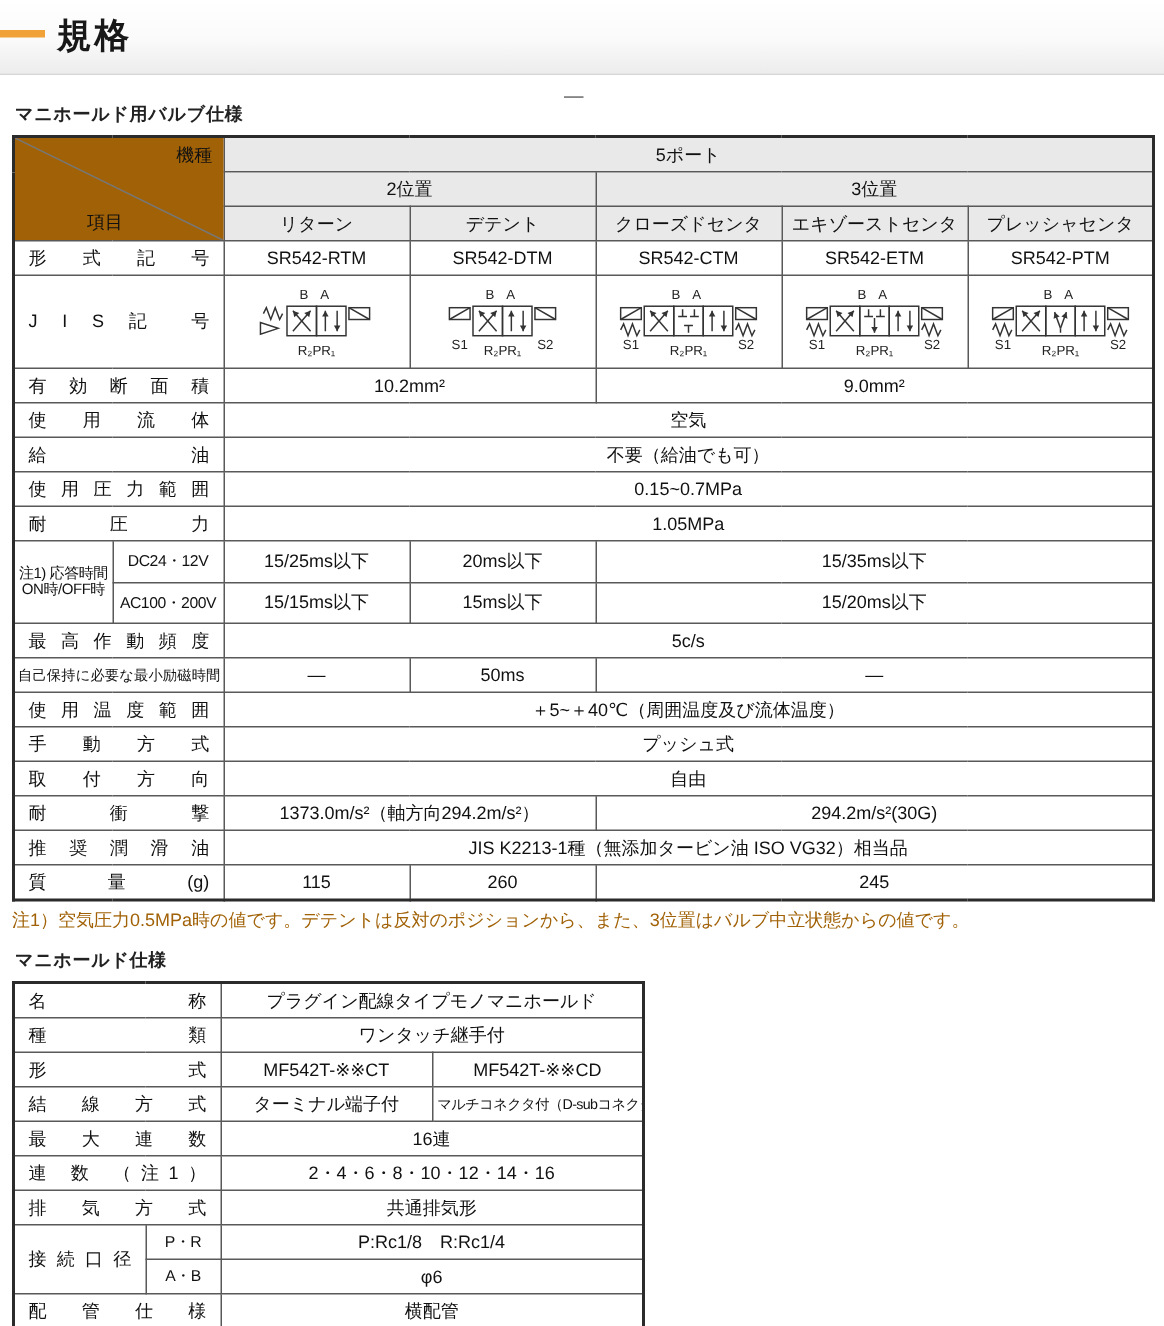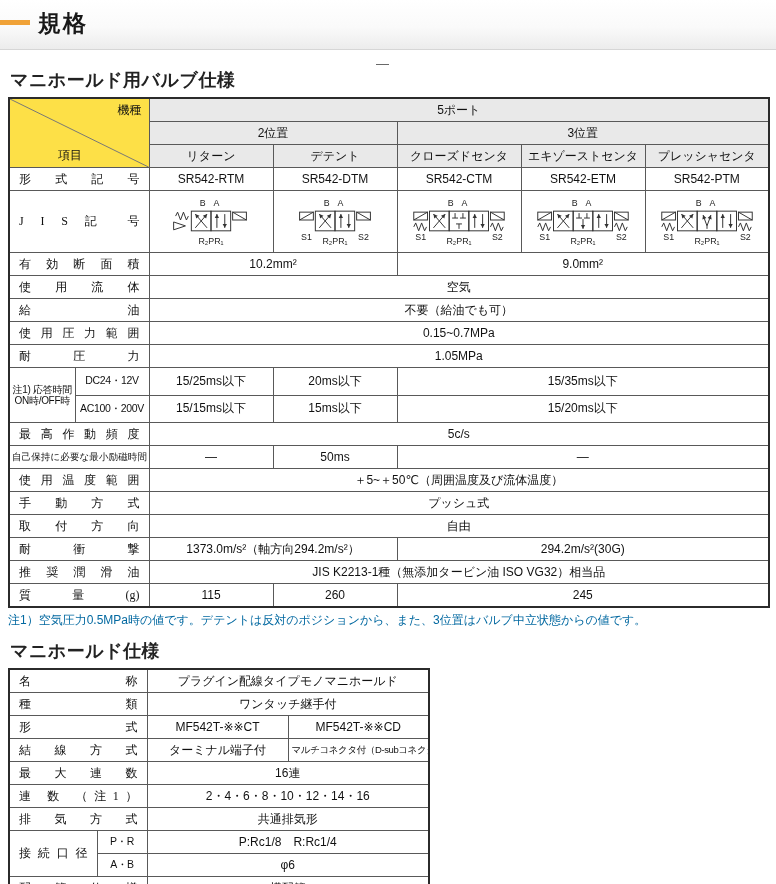--- a/index.html
+++ b/index.html
@@ -10,40 +10,40 @@
   .page-header{position:absolute;top:0;left:0;width:776px;height:49px;
     background:linear-gradient(180deg,#ffffff 0%,#fafafa 55%,#ececec 100%);
     border-bottom:1px solid #d6d6d6;}
   .accent-dash{position:absolute;left:0;top:20px;width:30px;height:5px;background:#f0a238;}
   .page-title{position:absolute;left:38px;top:8px;font-size:23px;font-weight:bold;
     letter-spacing:2px;color:#181818;}
 
   .mid-dash{position:absolute;left:376px;top:56px;font-size:13px;color:#555;}
 
   .content{position:absolute;top:58px;left:8px;width:760px;}
-  .sec-heading{font-size:18px;font-weight:bold;color:#222;margin:10px 0 5px 2px;letter-spacing:0.5px;}
+  .sec-heading{font-size:12px;font-weight:bold;color:#222;margin:10px 0 5px 2px;letter-spacing:0.5px;}
 
   table.spec{border-collapse:collapse;table-layout:fixed;border:2px solid #2b2b2b;background:#fff;}
   table.spec td{border:1px solid #595959;font-size:12px;text-align:center;vertical-align:middle;
     height:22px;padding:0 3px;overflow:hidden;white-space:nowrap;color:#111;}
   .hd{background:#e9e9e9;}
-  .lbl{text-align:justify;text-align-last:justify;padding:0 9px !important;font-family:Liberation Serif, serif;}
+  .lbl{text-align:justify;text-align-last:justify;padding:0 9px !important;}
   .lxs{font-size:9.5px !important;letter-spacing:-0.4px;padding:0 2px !important;}
   .lblsm{font-size:10px !important;line-height:11px;padding:16px 1px !important;letter-spacing:-0.3px;}
   .sub{font-size:10.5px !important;padding:0 1px !important;letter-spacing:-0.3px;}
   .vxs{font-size:9.5px !important;letter-spacing:-0.4px;}
   .jisrow td{height:66px;}
   td.jis{padding:0 !important;margin-top:38px;}
 
-  .corner{position:relative;background:#fde047;padding:0 !important;}
+  .corner{position:relative;background:#a16207;padding:0 !important;}
   .corner svg{position:absolute;left:0;top:0;width:100%;height:100%;}
   .corner .ctr{position:absolute;right:7px;top:3px;font-size:12px;}
   .corner .cbl{position:absolute;left:7px;bottom:3px;font-size:12px;margin-left:41px;}
 
-  .tbl-note{font-size:12px;color:#0369a1;margin:4px 0 10px 0;line-height:17px;}
+  .tbl-note{font-size:12px;color:#a16207;margin:4px 0 10px 0;line-height:17px;}
 
   
   svg.valve line, svg.valve rect, svg.valve path, svg.valve polyline{stroke:#333;fill:none;stroke-width:1;}
   svg.valve polygon{stroke:#333;fill:none;stroke-width:1;}
   svg.valve polygon.ah{fill:#333;stroke:none;}
   svg.valve text{fill:#222;stroke:none;font-size:9px;text-anchor:middle;font-family:"Liberation Sans",sans-serif;}
 </style>
 </head>
 <body>
 
@@ -266,21 +266,21 @@
             <td colspan="5" class="">5c/s</td>
           </tr>
           <tr>
             <td class="lbl lxs" colspan="2">自己保持に必要な最小励磁時間</td>
             <td class="">―</td>
             <td class="">50ms</td>
             <td colspan="3" class="">―</td>
           </tr>
           <tr>
             <td class="lbl" colspan="2">使 用 温 度 範 囲</td>
-            <td colspan="5" class="">＋5~＋50℃（周囲温度及び流体温度）</td>
+            <td colspan="5" class="">＋5~＋40℃（周囲温度及び流体温度）</td>
           </tr>
           <tr>
             <td class="lbl" colspan="2">手 動 方 式</td>
             <td colspan="5" class="">プッシュ式</td>
           </tr>
           <tr>
             <td class="lbl" colspan="2">取 付 方 向</td>
             <td colspan="5" class="">自由</td>
           </tr>
           <tr>

